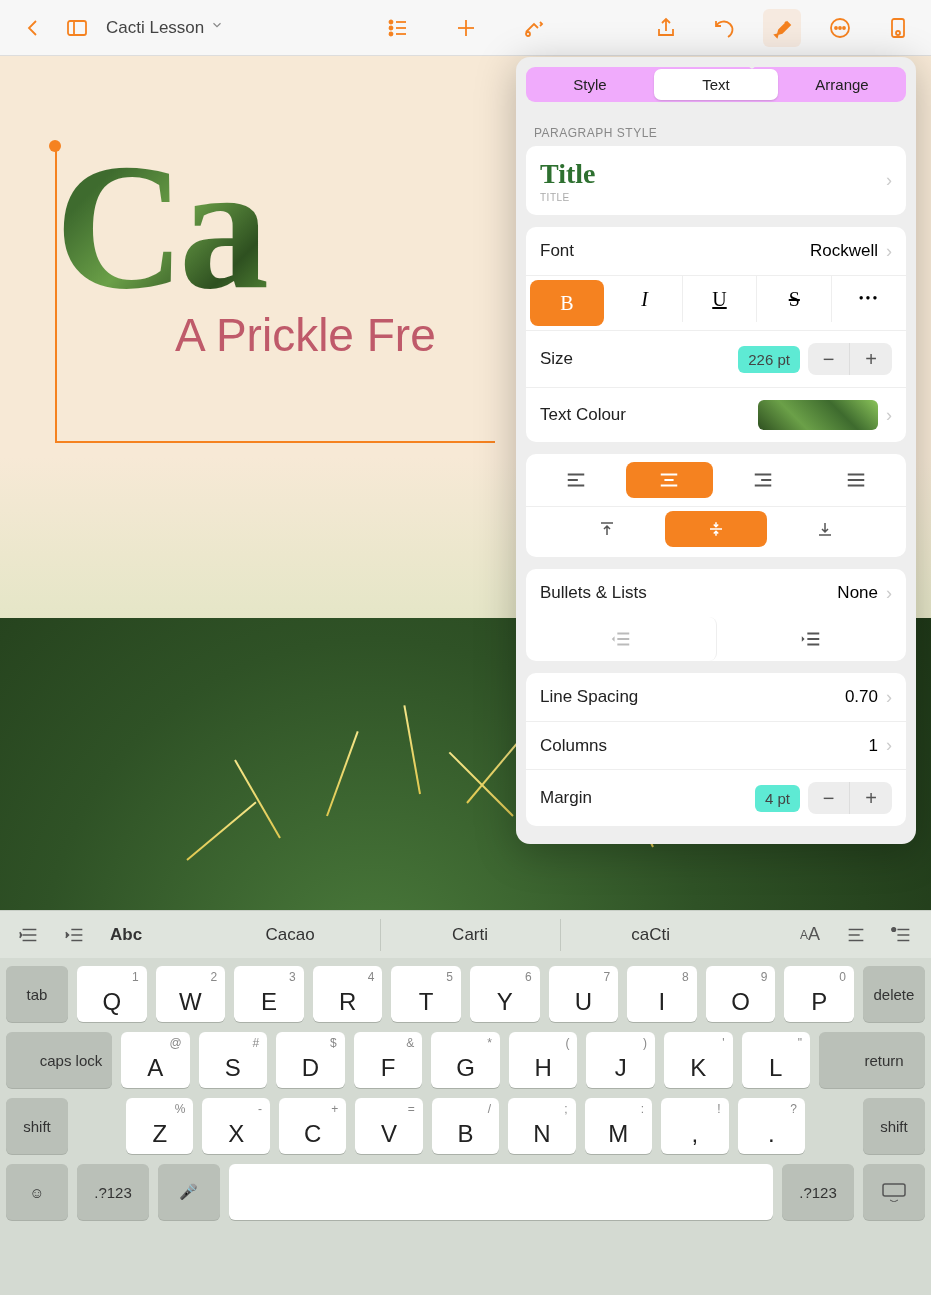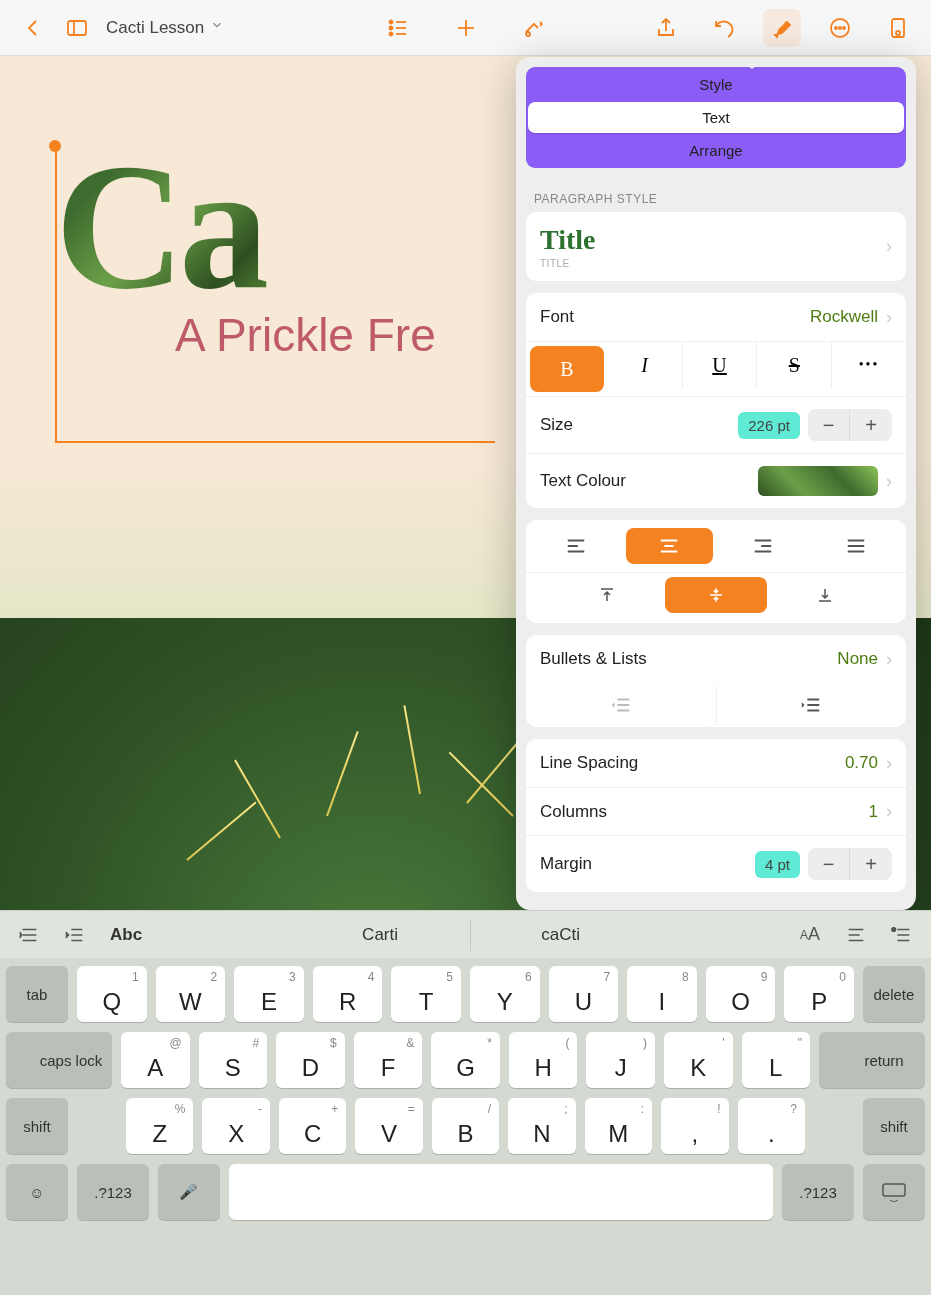--- a/index.html
+++ b/index.html
@@ -22,29 +22,29 @@
 .title-group { position:absolute; top:90px; left:55px; }
 .big-title { font-family:Georgia,serif; font-weight:bold; font-size:180px; line-height:.9; background:linear-gradient(135deg,#3e6b2e 15%,#6ba048 35%,#2e5020 55%,#5a8f3a 70%,#8bc45a 90%); -webkit-background-clip:text; background-clip:text; color:transparent; letter-spacing:-6px; }
 .subtitle { font-family:Liberation Sans, sans-serif; font-size:46px; color:#bf5a6a; margin-left:120px;}
 .sel-handle { position:absolute; width:12px; height:12px; background:#f58220; border-radius:50%; top:-6px; left:-6px; }
 .sel-line { position:absolute; width:2px; height:295px; background:#f58220; top:0; left:0; }
 .sel-line-b { position:absolute; width:440px; height:2px; background:#f58220; top:295px; left:0;}
 
 
 .panel { position:absolute; top:57px; right:15px; width:400px; background:#eeeeee; border-radius:14px; box-shadow:0 8px 40px rgba(0,0,0,.25); padding-bottom:6px; overflow:hidden; }
 .panel::before{content:"";position:absolute;top:-9px;right:155px;width:18px;height:18px;background:#eeeeee;transform:rotate(45deg);border-radius:3px;}
-.seg-tabs { display:flex; margin:10px; background:#8b5cf6; border-radius:9px; padding:2px; gap:2px;flex-direction:column;}
+.seg-tabs { display:flex; margin:10px; background:#f0abfc; border-radius:9px; padding:2px; gap:2px;}
 .seg-tab { flex:1; text-align:center; padding:7px 0; font-size:15px; color:#222; border-radius:7px; }
 .seg-tab.active { background:#fff; box-shadow:0 1px 2px rgba(0,0,0,.15); }
 .sec-label { font-size:12px; color:#888; letter-spacing:.5px; padding:14px 18px 6px; }
 .card { background:#fff; margin:0 10px 12px; border-radius:10px; overflow:hidden; }
 .row { display:flex; align-items:center; padding:12px 14px; min-height:48px; border-top:1px solid #eee; }
 .row:first-child{border-top:none;}
 .row-label { font-size:17px; color:#222; flex:1; }
-.row-val { font-size:17px; color:#4d7c0f; }
+.row-val { font-size:17px; color:#000000; }
 .chev { color:#ccc; margin-left:8px; font-size:18px; }
 .ps-title { font-family:Georgia,serif; font-weight:bold; font-size:28px; color:#2e7030; }
 .ps-sub { font-size:10px; color:#aaa; letter-spacing:.5px; margin-top:2px;}
 .style-strip { display:flex; border-top:1px solid #eee; }
 .style-btn { flex:1; height:46px; display:flex; align-items:center; justify-content:center; font-size:20px; border-right:1px solid #eee; font-family:Georgia,serif; }
 .style-btn:last-child{border-right:none;}
 .style-btn.active { background:#f58220; color:#fff; border-radius:8px; margin:4px; border:none;}
 .size-pill { background:#5eead4; padding:5px 10px; border-radius:6px; font-size:15px; color:#444; margin-right:8px;}
 .stepper { display:flex; background:#ededed; border-radius:8px; }
 .stepper button { width:42px; height:32px; border:none; background:none; font-size:20px; color:#555; }
@@ -343,20 +343,21 @@
   <div class="sc-btn">
       <svg viewBox="0 0 24 20">
         <path d="M2 7l3 3-3 3" fill="#555"></path>
         <line x1="8" y1="4" x2="20" y2="4"></line>
         <line x1="8" y1="10" x2="20" y2="10"></line>
         <line x1="8" y1="16" x2="20" y2="16"></line>
       </svg>
     </div>
   <div class="sc-text">Abc</div>
   <div class="preds">
+    <div class="pred">Cacao</div>
     <div class="pred">Carti</div>
     <div class="pred">caCti</div>
   </div>
   <div class="sc-btn">
       <span style="font-size:12px">A</span>
       <span style="font-size:18px">A</span>
     </div>
   <div class="sc-btn">
       <svg viewBox="0 0 24 20">
         <line x1="4" y1="4" x2="20" y2="4"></line>

